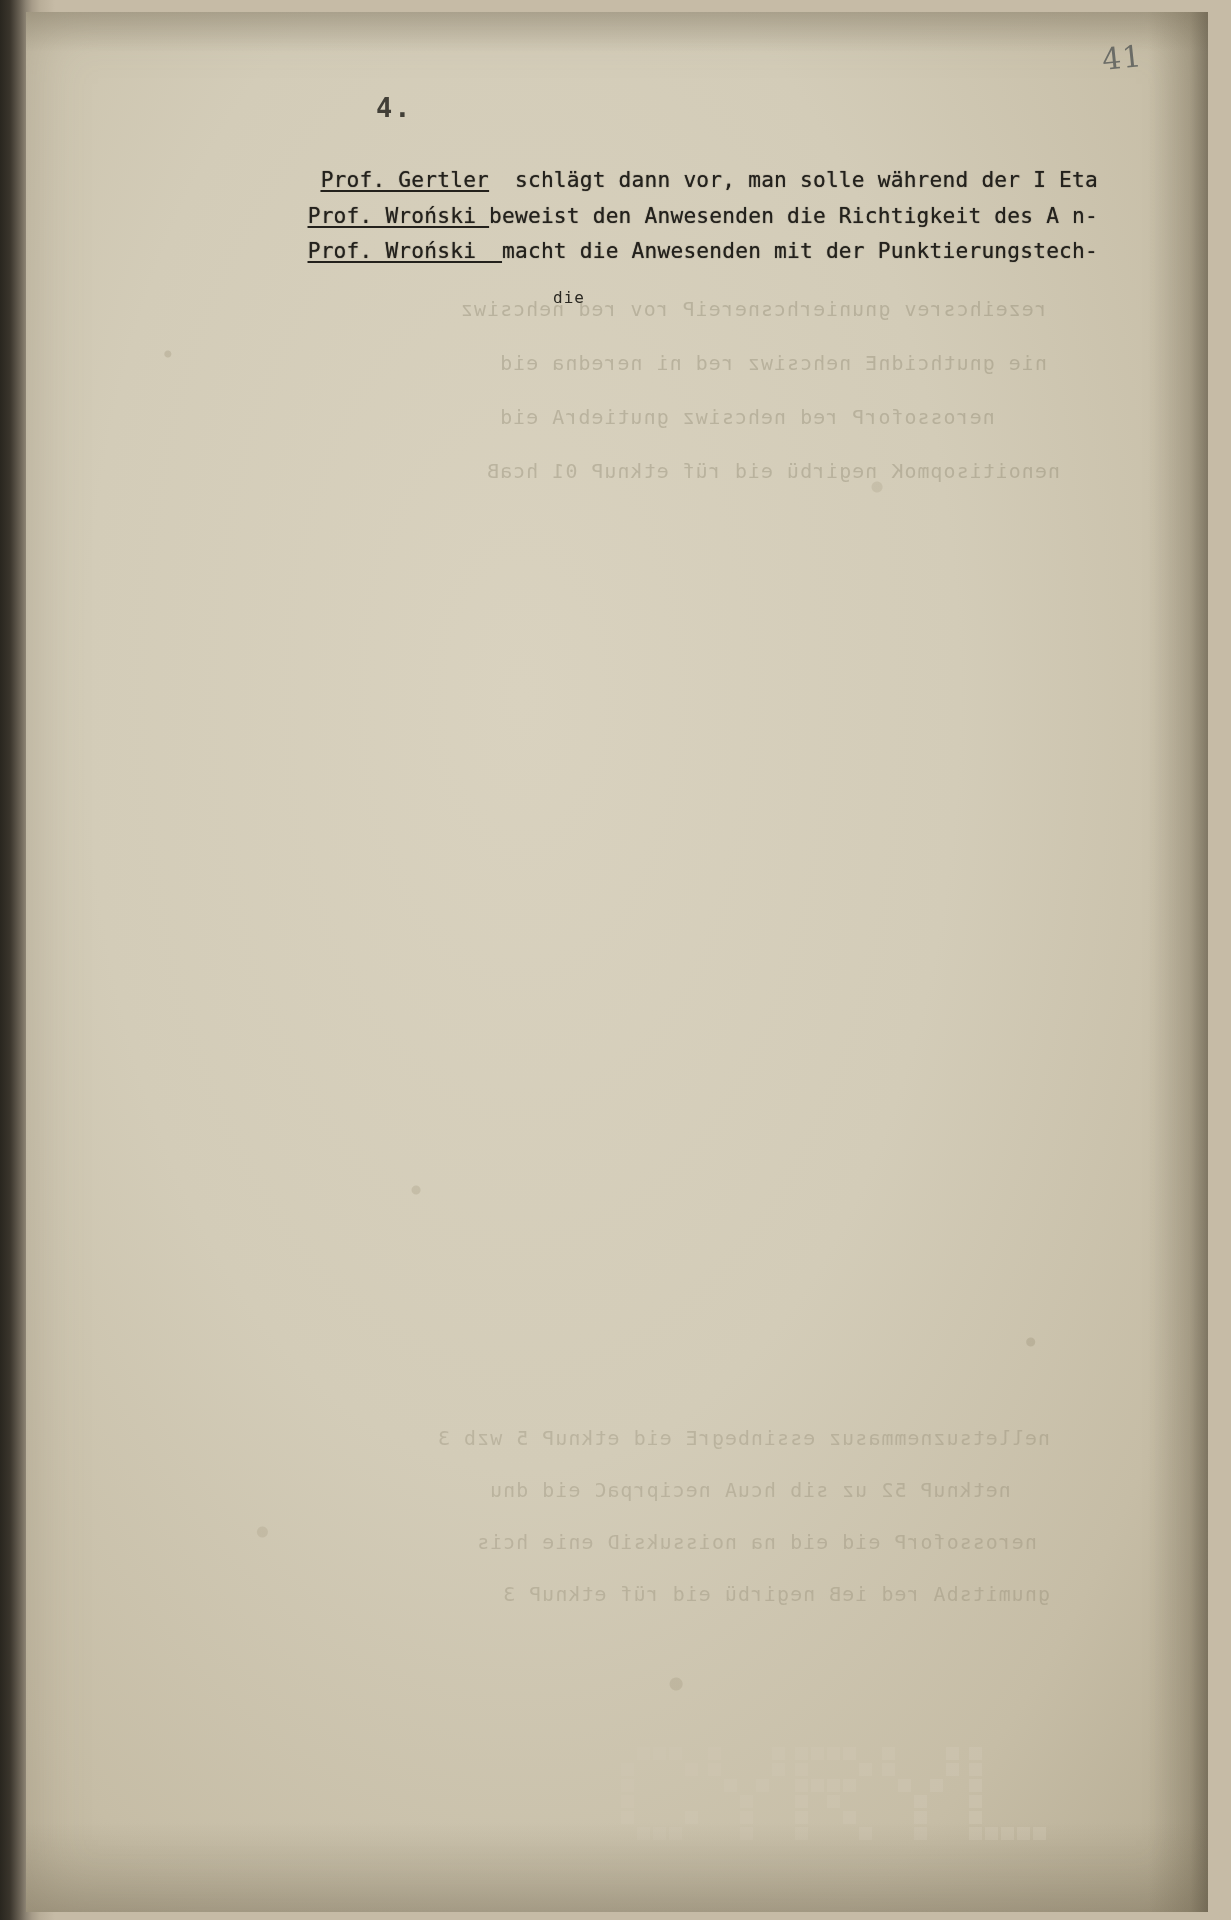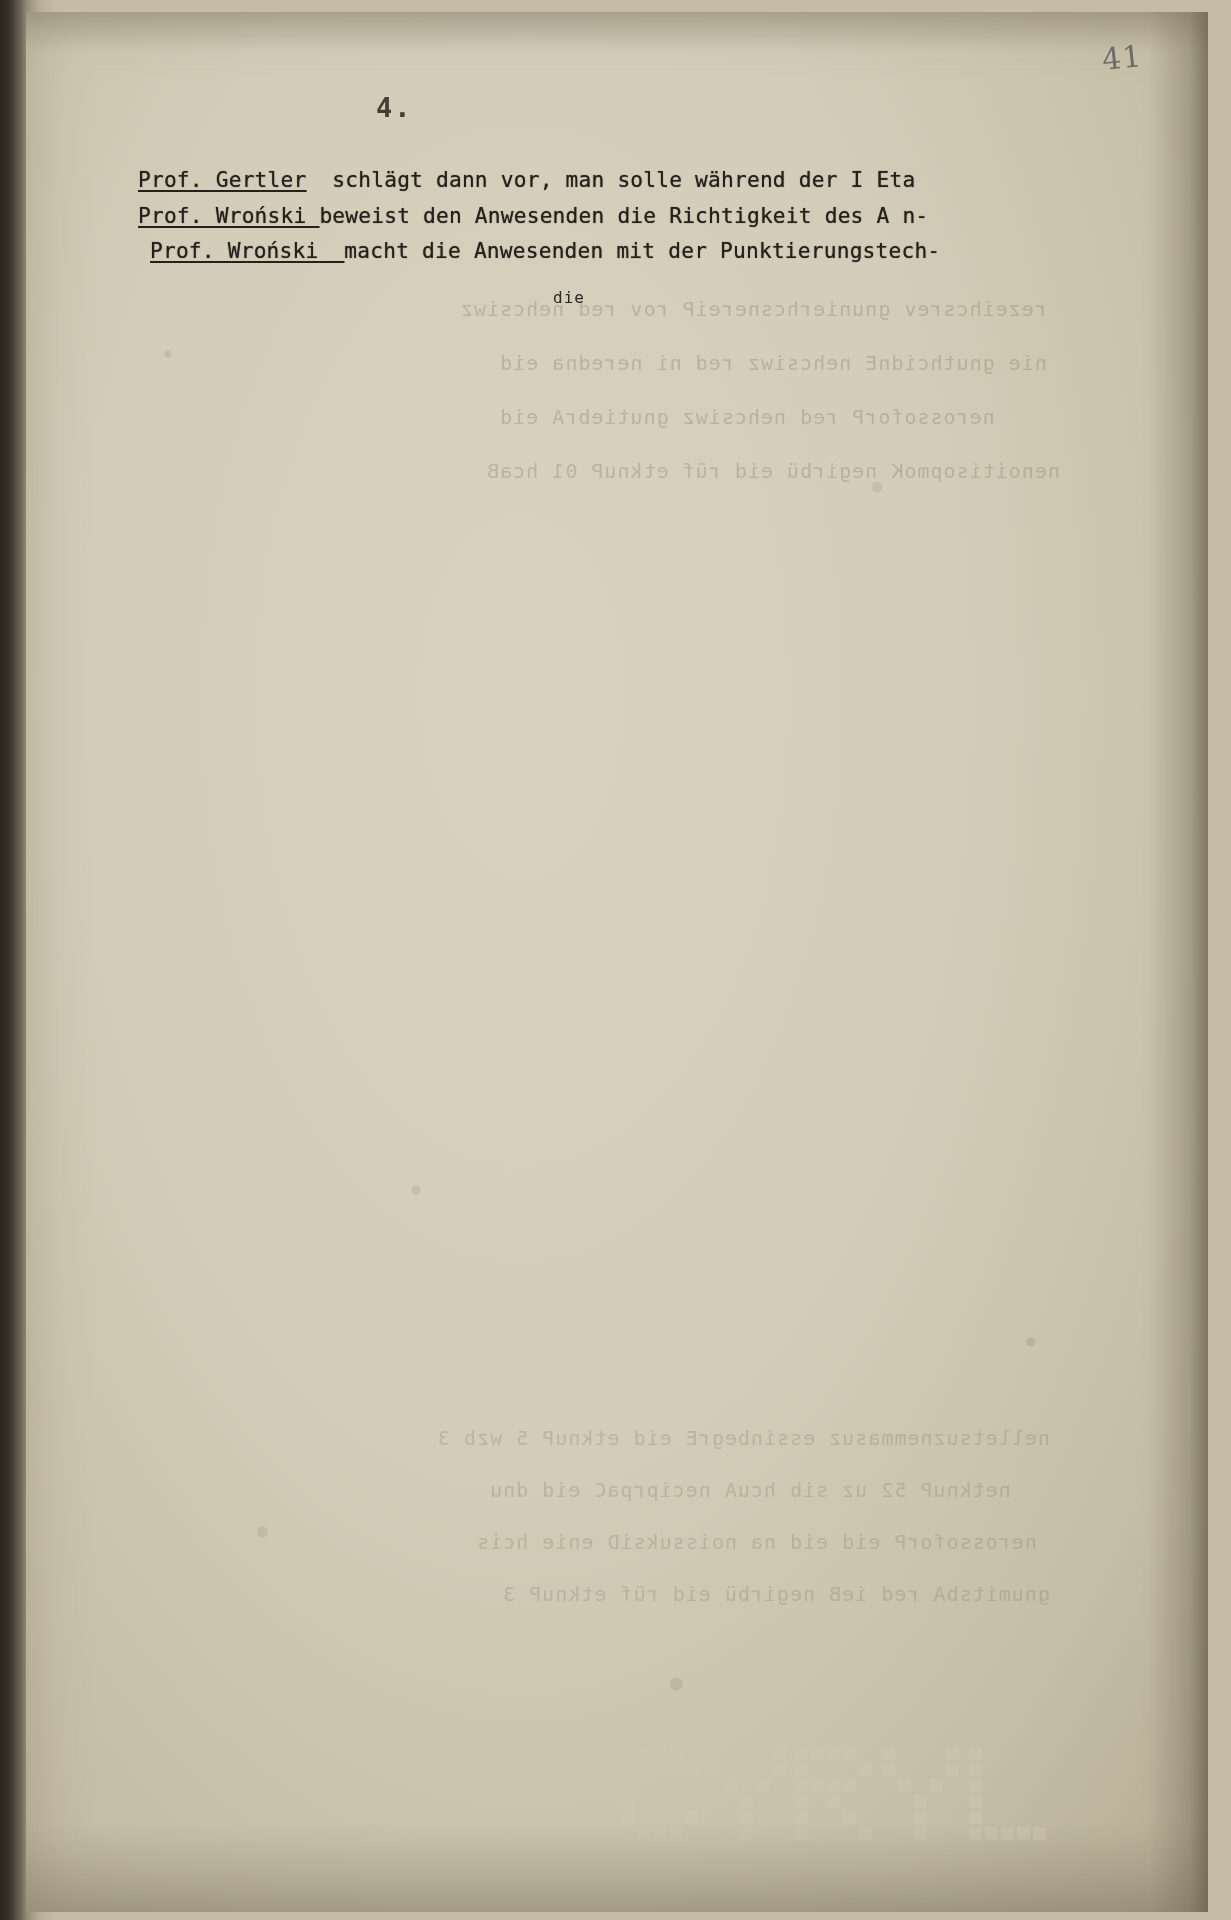--- a/index.html
+++ b/index.html
@@ -116,20 +116,21 @@
     font-size: 21.2px;
     line-height: 35.6px;
     color: #23211c;
     letter-spacing: 0.2px;
     white-space: pre-wrap;
   }
   .body-text .line {
     display: block;
     white-space: pre;
     text-shadow: 0 0 1.1px rgba(35,33,28,0.75);
+    text-align: right;
   }
   .body-text .line.indent1 { padding-left: 12px; }
   .body-text .line.indent2 { padding-left: 6px; }
 
   .u { text-decoration: underline; text-underline-offset: 3px; }
 
   
   .interlinear {
     position: absolute;
     left: 527px;

